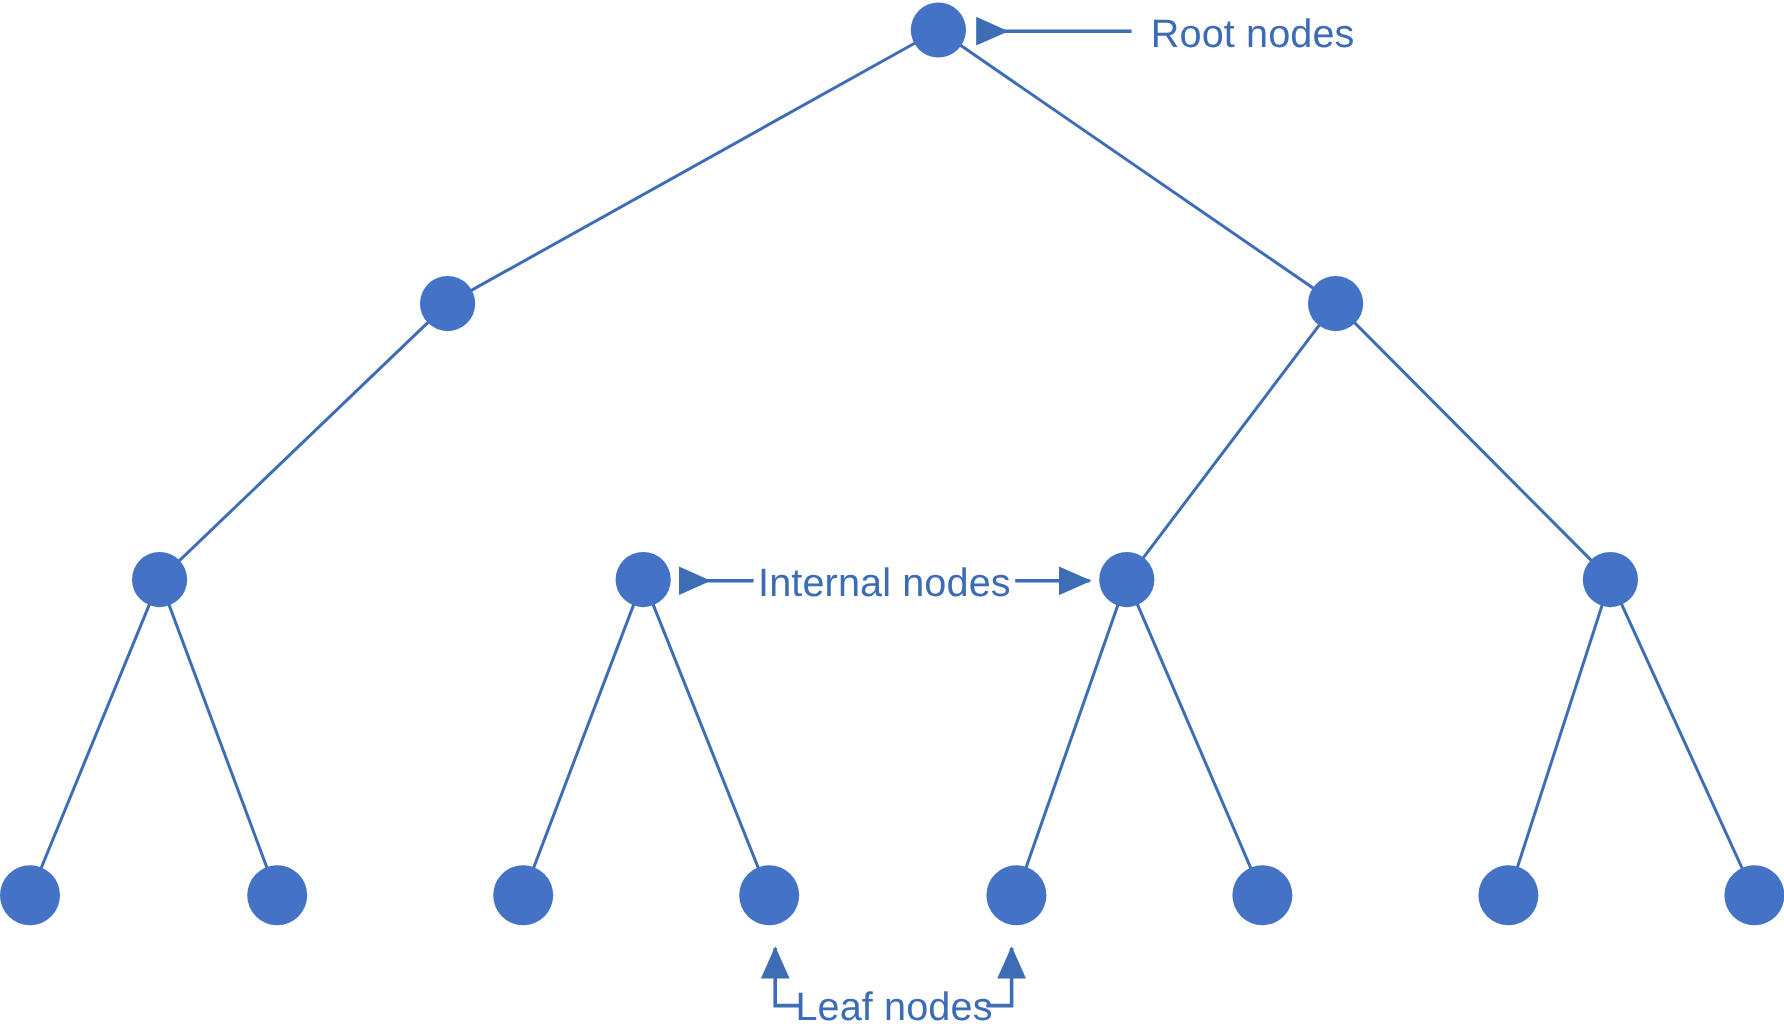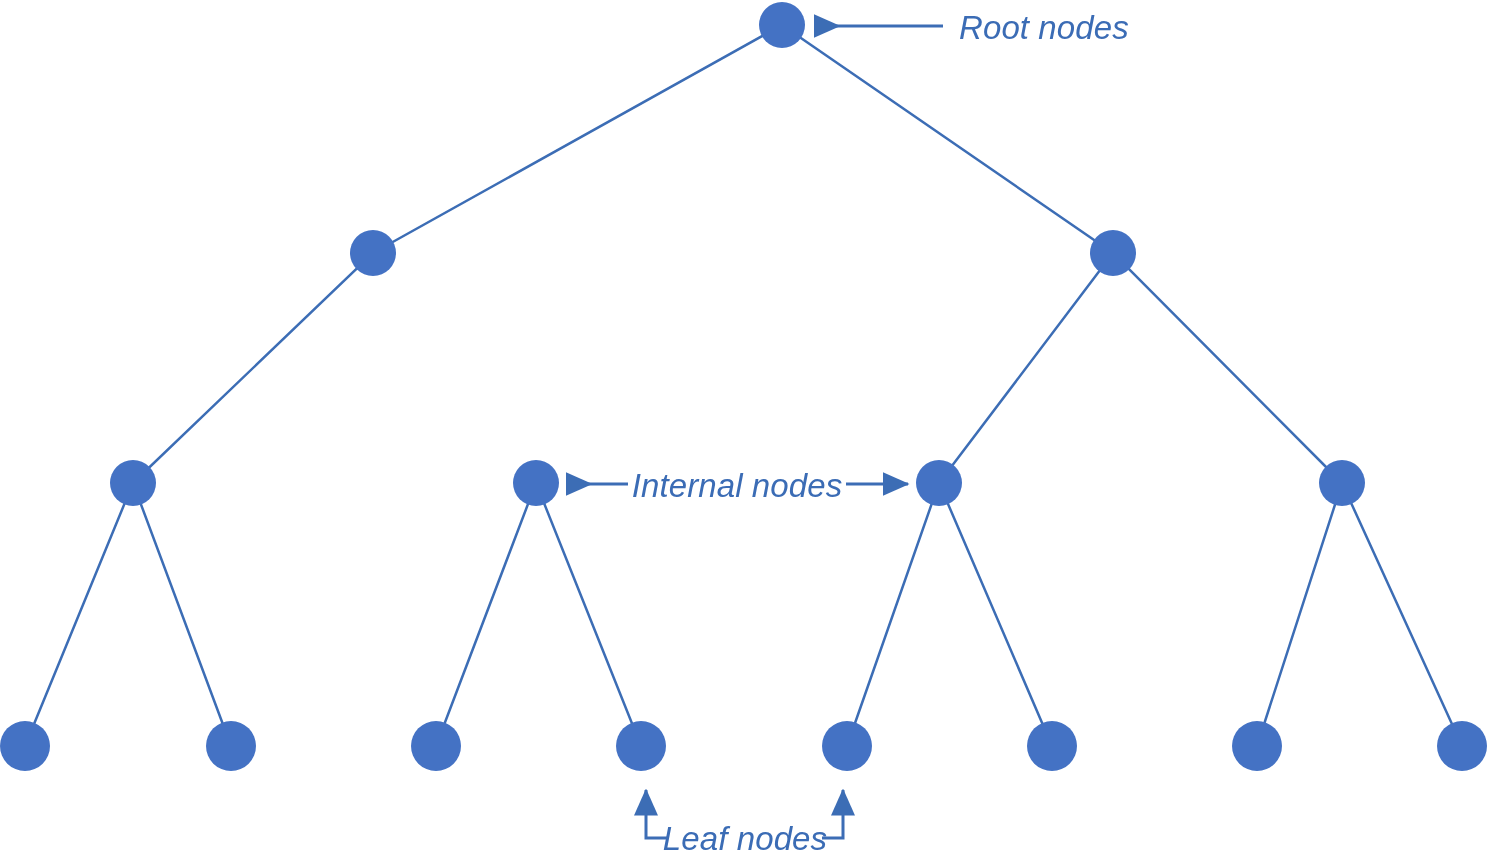--- a/index.html
+++ b/index.html
@@ -31,21 +31,21 @@
   .anno-text {
     font-family: "Liberation Sans", sans-serif;
     font-size: 33px;
     font-weight: 400;
     letter-spacing: 0.1px;
   }
 </style>
 </head>
 <body>
 
-<div id="diagram-root" style="background: rgb(255, 255, 255); font-style: italic;">
+<div id="diagram-root" style="background: rgb(255, 255, 255);">
 
   <svg id="tree-svg" viewBox="0 0 1487 855" xmlns="http://www.w3.org/2000/svg">
 
     <defs>
       <marker id="arrowhead-left" markerWidth="9" markerHeight="8" refX="8.5" refY="4" orient="auto" markerUnits="strokeWidth">
         <polygon points="9,0 9,8 0,4" fill="#3C6DB5"></polygon>
       </marker>
       <marker id="arrowhead-right" markerWidth="9" markerHeight="8" refX="8.5" refY="4" orient="auto" markerUnits="strokeWidth">
         <polygon points="0,0 9,4 0,8" fill="#3C6DB5"></polygon>
       </marker>

